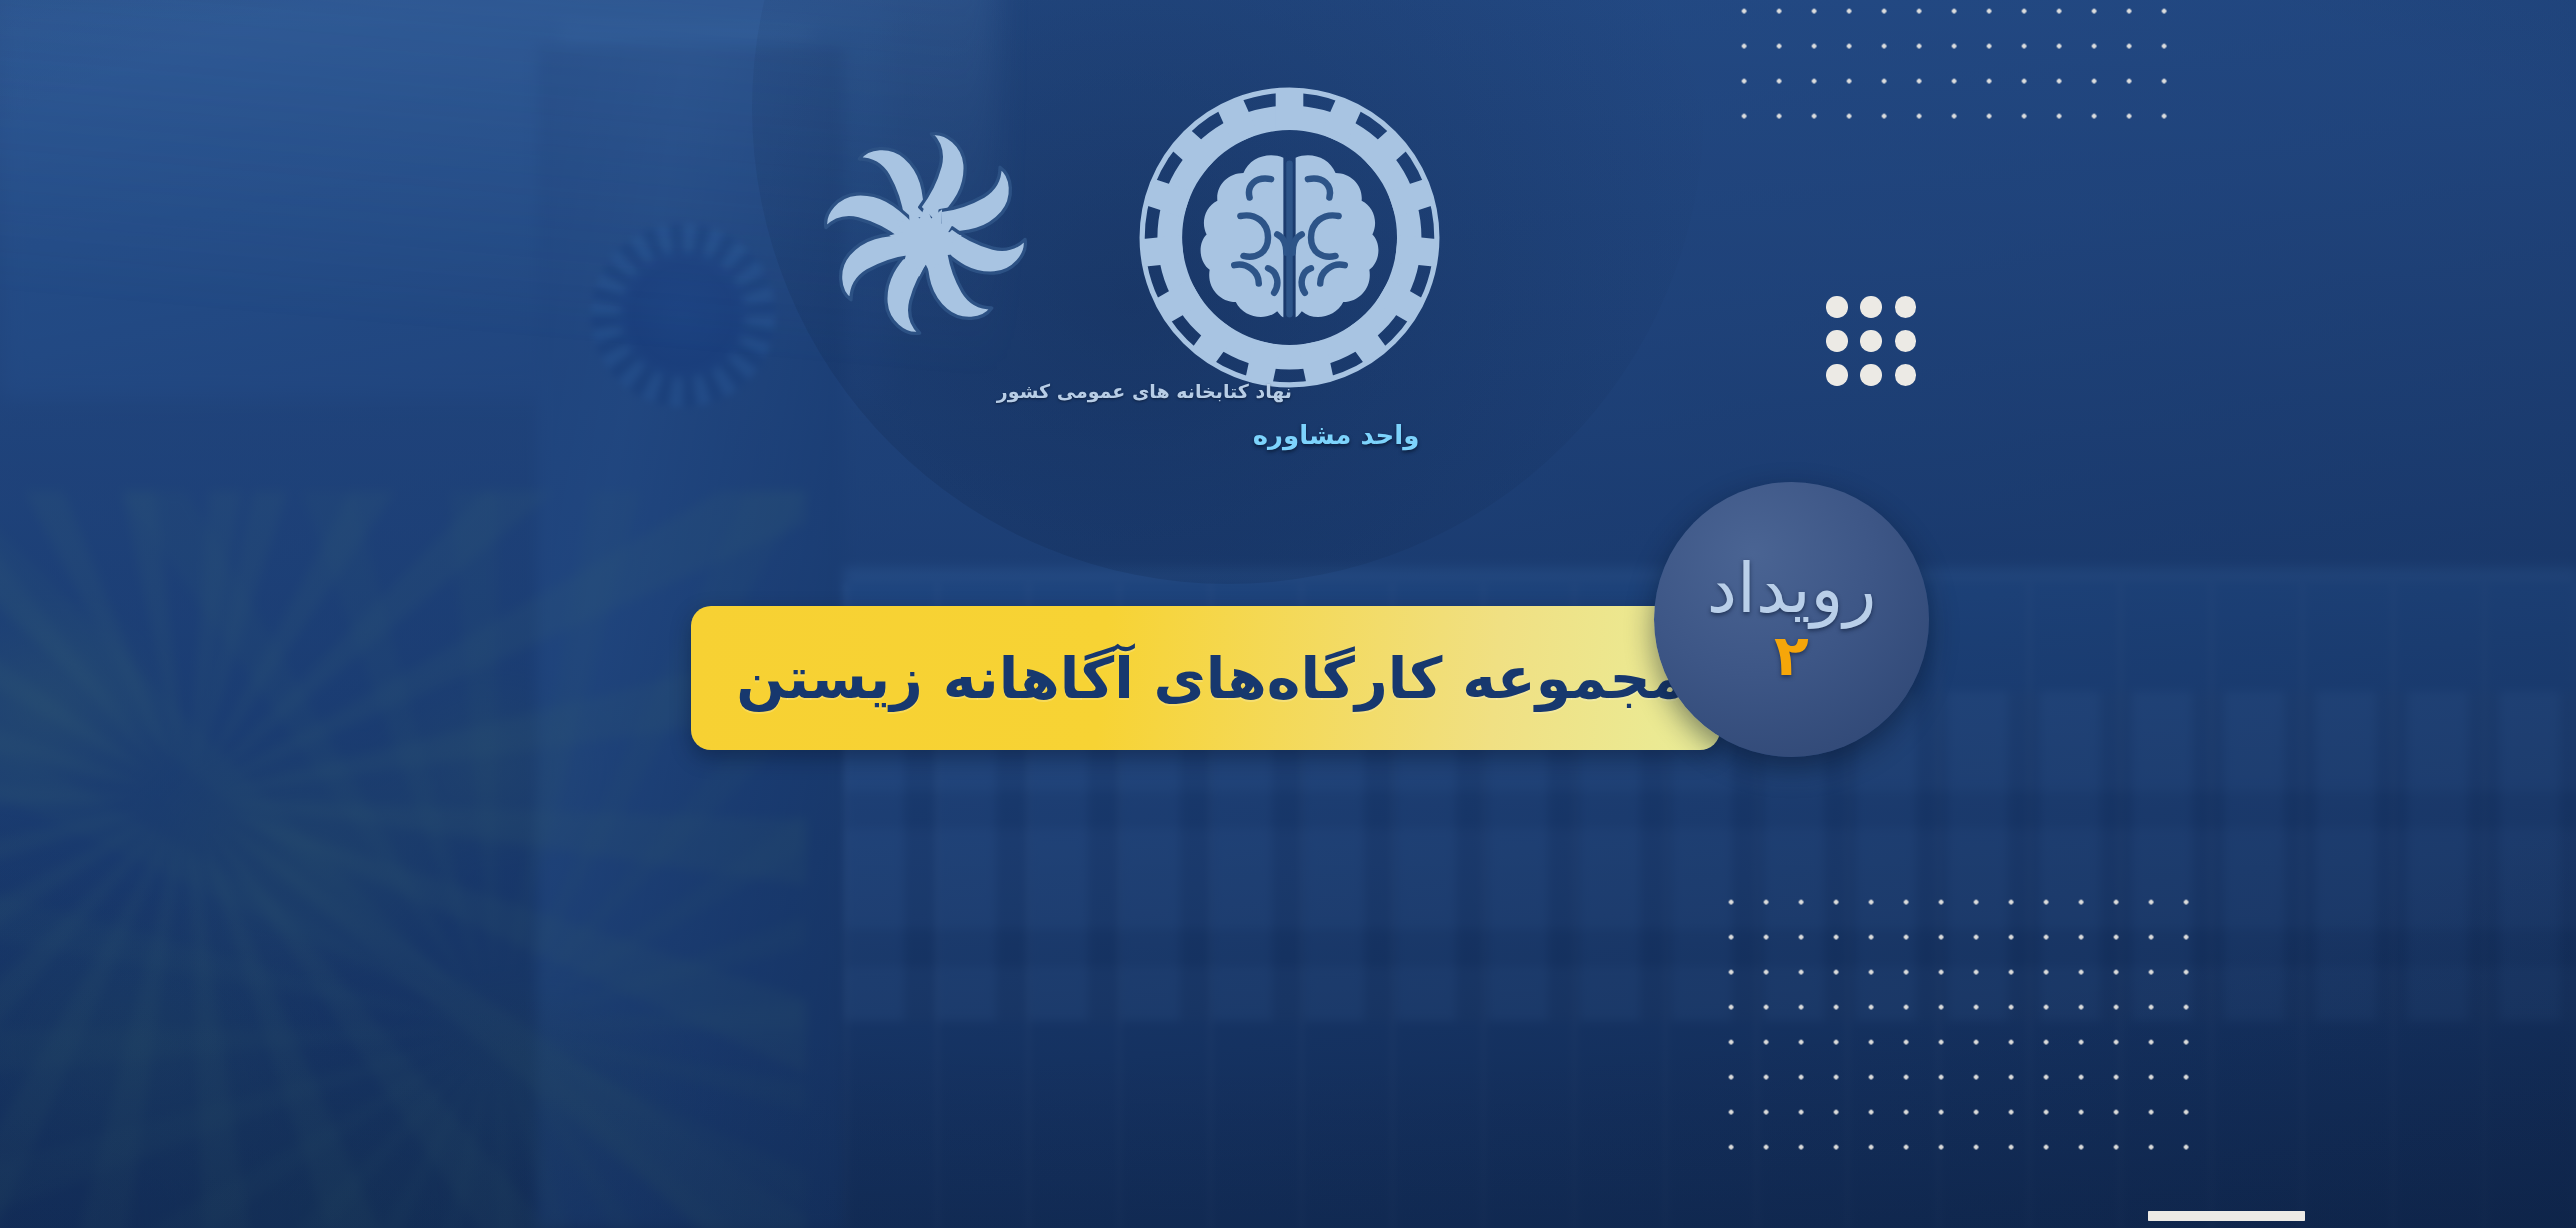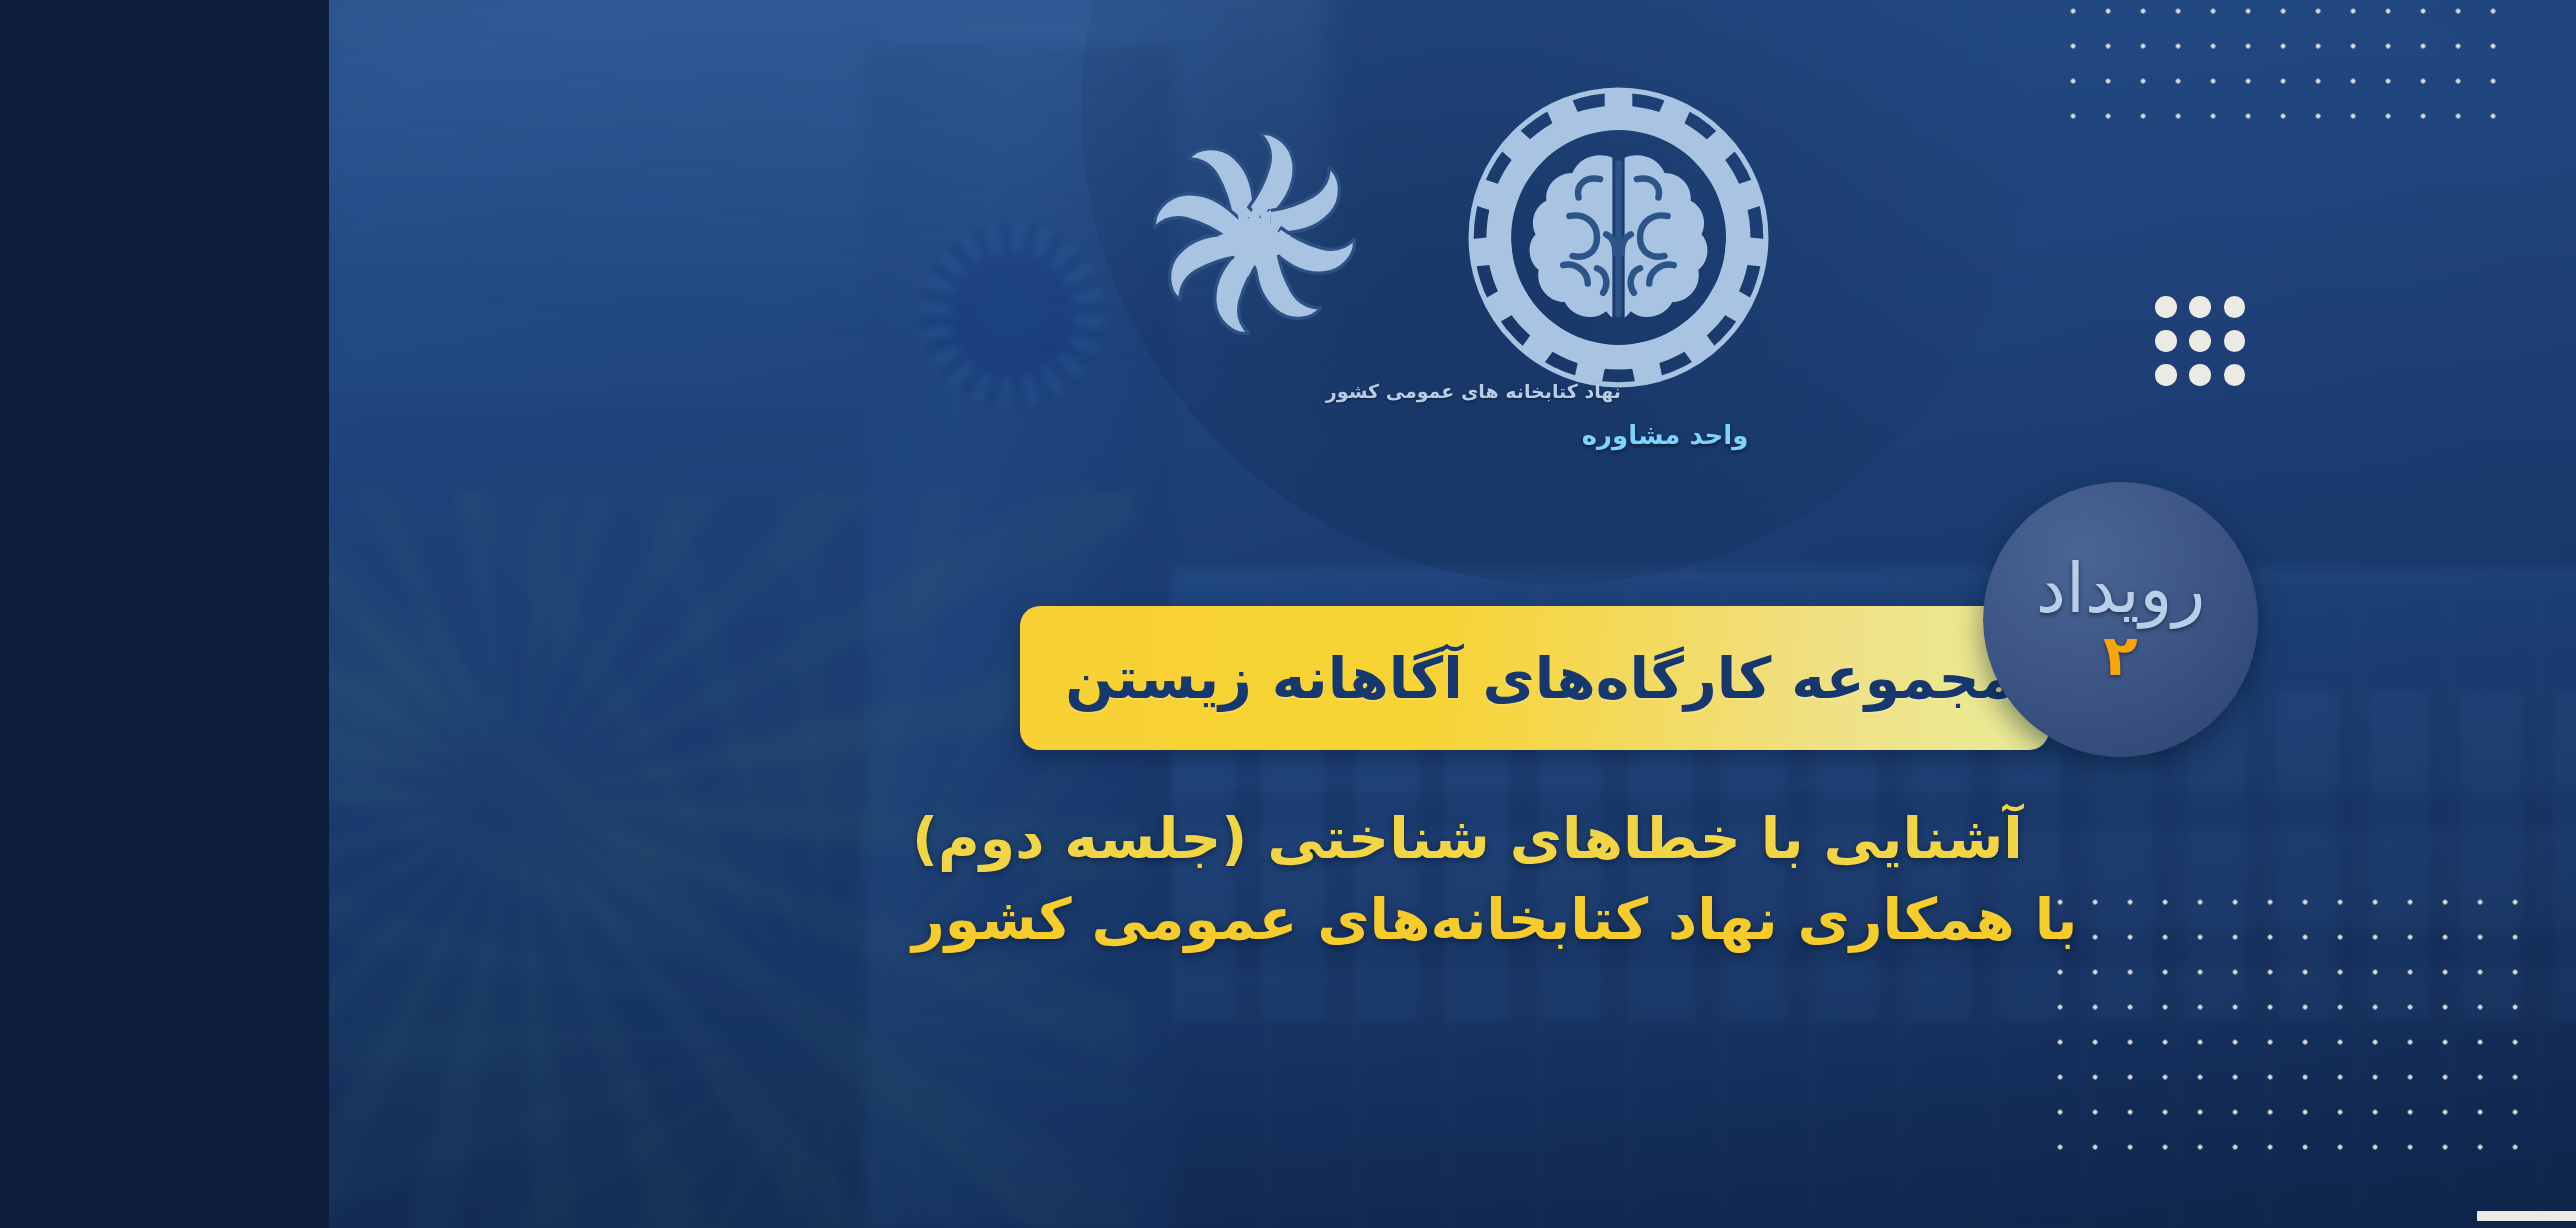--- a/index.html
+++ b/index.html
@@ -2,21 +2,21 @@
 <html lang="fa" dir="rtl" style="font-size:12.3px"><head>
 <meta charset="utf-8">
 <title>Event Poster</title>
 <style>
   html,body{margin:0;padding:0;background:#0d1f3c;}
   *{box-sizing:border-box;}
   body{font-family:"DejaVu Sans","Liberation Sans",sans-serif;}
 
   #poster{
     position:relative;
-    width:2247px;
+    width:2576px;
     height:1229px;
     overflow:hidden;
     background:#1d3f72;
   }
 
   
   .bg-base{
     position:absolute; inset:0;
     background:
       linear-gradient(180deg,#2b5289 0%,#27497c 22%,#1f3f70 48%,#183561 72%,#12294d 100%);
@@ -424,21 +424,17 @@
 
   <div id="banner">
     <span class="banner-text">مجموعه کارگاه‌های آگاهانه زیستن</span>
   </div>
 
   <div id="badge">
     <span class="badge-label">رویداد</span>
     <span class="badge-number">۲</span>
   </div>
 
-  <div id="title-block">
-    <div class="tl tl1">آشنایی با خطاهای شناختی (جلسه دوم)</div>
-    <div class="tl tl2">با همکاری نهاد کتابخانه‌های عمومی کشور</div>
-  </div>
 
   <div id="bottom-bar"></div>
 
 </div>
 
 
 </body></html>

